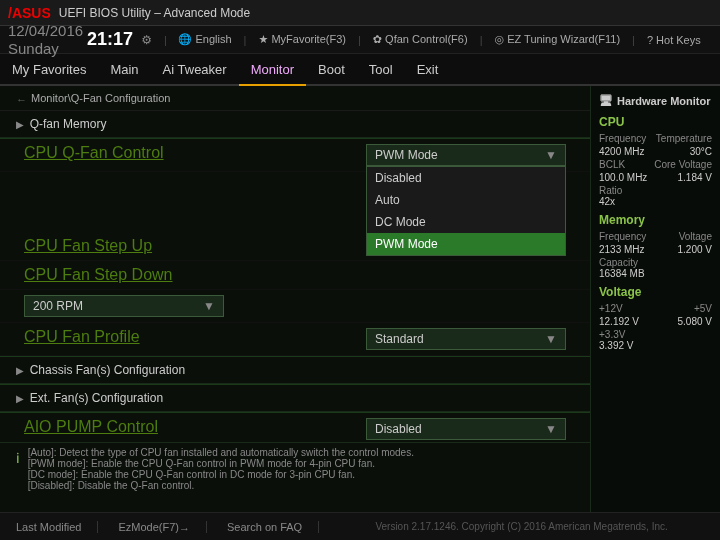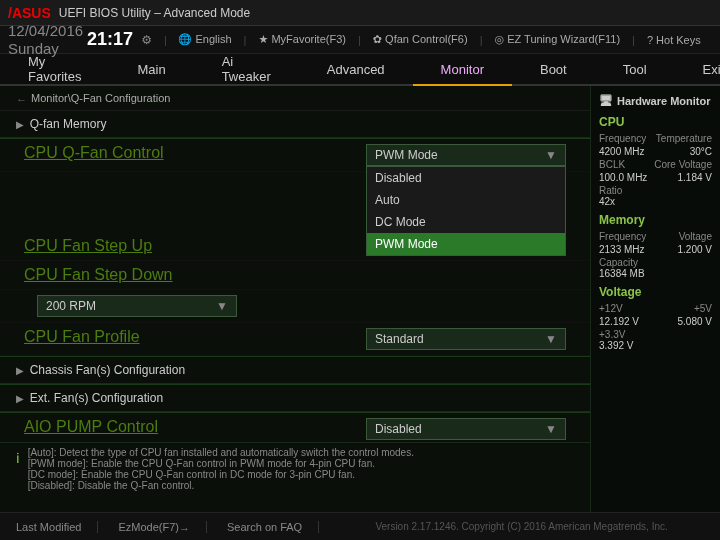--- a/index.html
+++ b/index.html
@@ -65,21 +65,21 @@
 
     
     .nav-bar {
       background: #0d0d0d;
       height: 32px;
       display: flex;
       align-items: stretch;
       border-bottom: 2px solid #333;
     }
     .nav-item {
-      padding: 0 28px;
+      padding: 0 12px;
       display: flex;
       align-items: center;
       color: #ccc;
       font-size: 13px;
       cursor: pointer;
     }
     .nav-item.active {
       color: #f0abfc;
       border-bottom: 2px solid #e8a000;
       margin-bottom: -2px;
@@ -129,21 +129,20 @@
       min-height: 28px;
     }
     .config-label {
       flex: 1;
       color: #4d7c0f;
       font-size: 16px;
       text-decoration: underline;
     }
     .config-control {
       width: 200px;
-      margin-left: 13px;
     }
 
     
     .dropdown-container {
       position: relative;
     }
     .dropdown-btn {
       width: 200px;
       background: #1a2a1a;
       border: 1px solid #3a5a3a;
@@ -299,21 +298,20 @@
   <span class="toolbar-icon">
     <span>?</span>
     <span>Hot Keys</span>
   </span>
 </div>
 
 <div class="nav-bar">
   <div class="nav-item">My Favorites</div>
   <div class="nav-item">Main</div>
   <div class="nav-item">Ai Tweaker</div>
-  <div class="nav-item">Advanced</div>
   <div class="nav-item active">Monitor</div>
   <div class="nav-item">Boot</div>
   <div class="nav-item">Tool</div>
   <div class="nav-item">Exit</div>
 </div>
 
 <div class="main-layout">
 
   <div class="left-panel">
 

